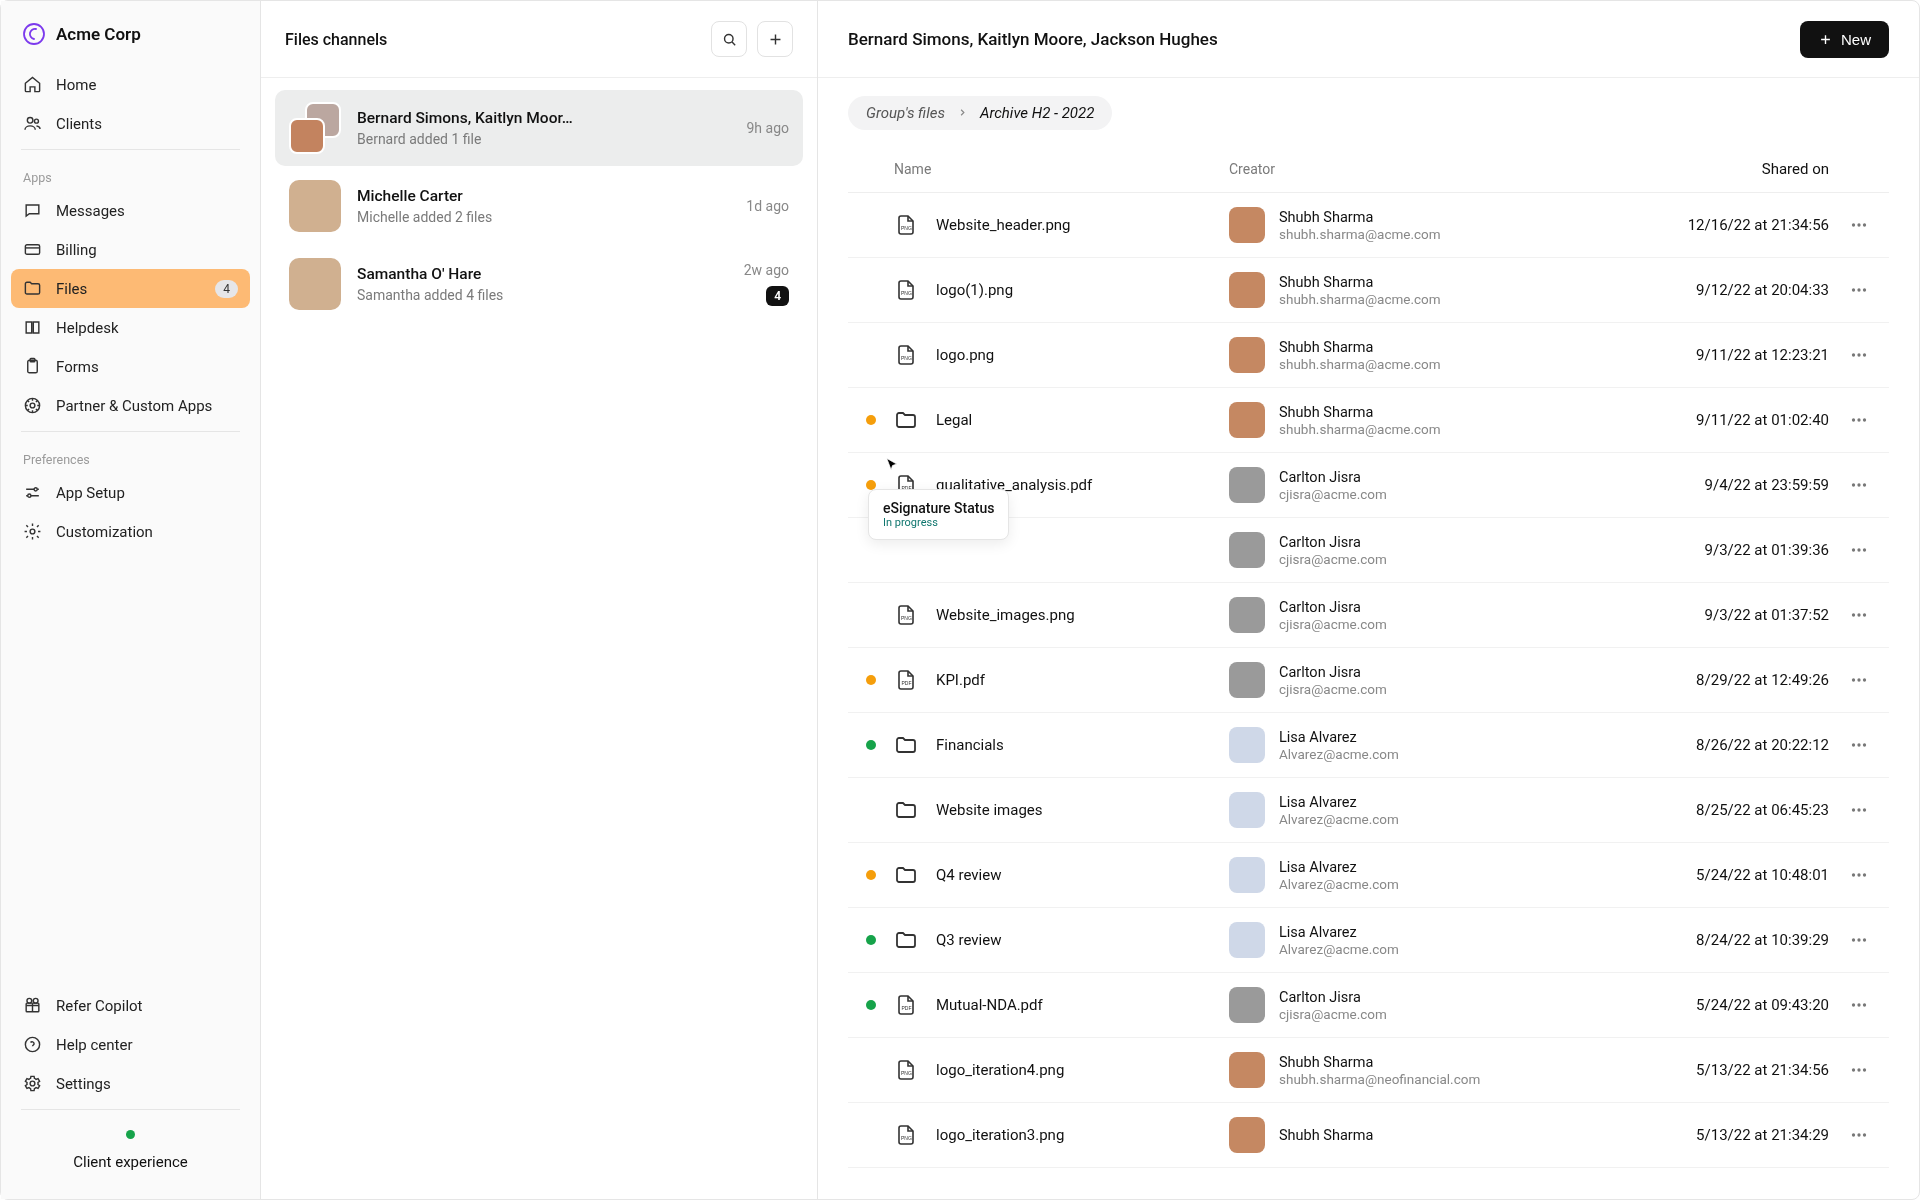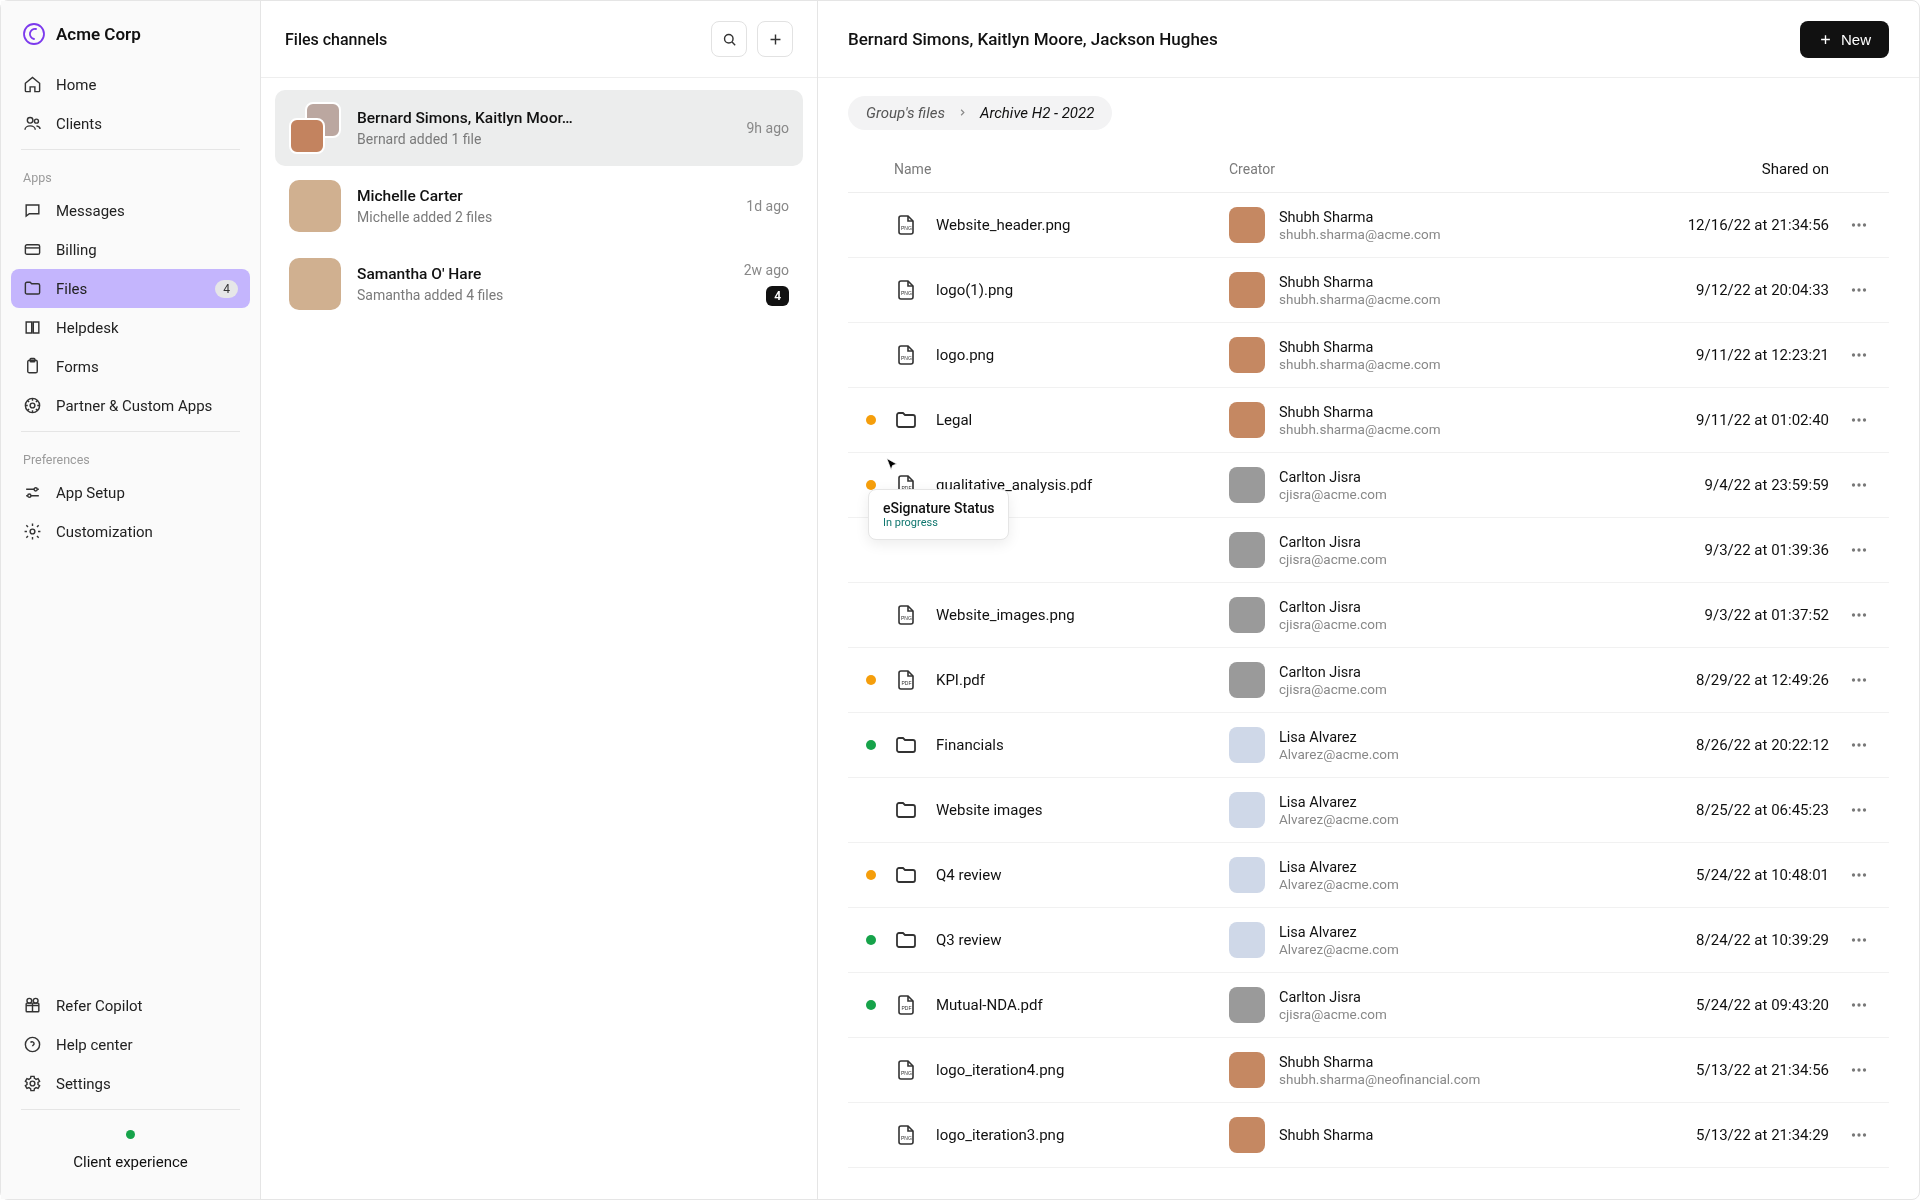--- a/index.html
+++ b/index.html
@@ -44,21 +44,21 @@
     display: flex;
     align-items: center;
     gap: 14px;
     padding: 10px 12px;
     border-radius: 8px;
     font-size: 15px;
     color: #222;
     cursor: pointer;
   }
   .nav-item.active {
-    background: #c4b5fd;
+    background: #fdba74;
     justify-content: space-between;
   }
   .nav-item .badge {
     margin-left: auto;
     background: #e6e6e8;
     color: #333;
     font-size: 12px;
     padding: 2px 8px;
     border-radius: 10px;
   }

